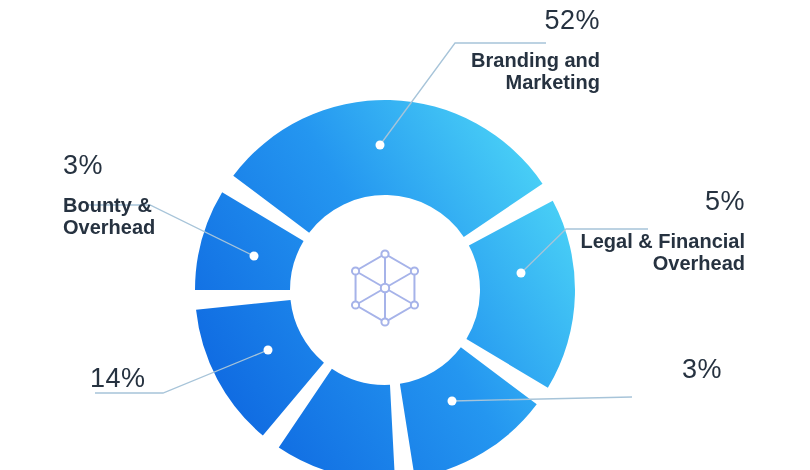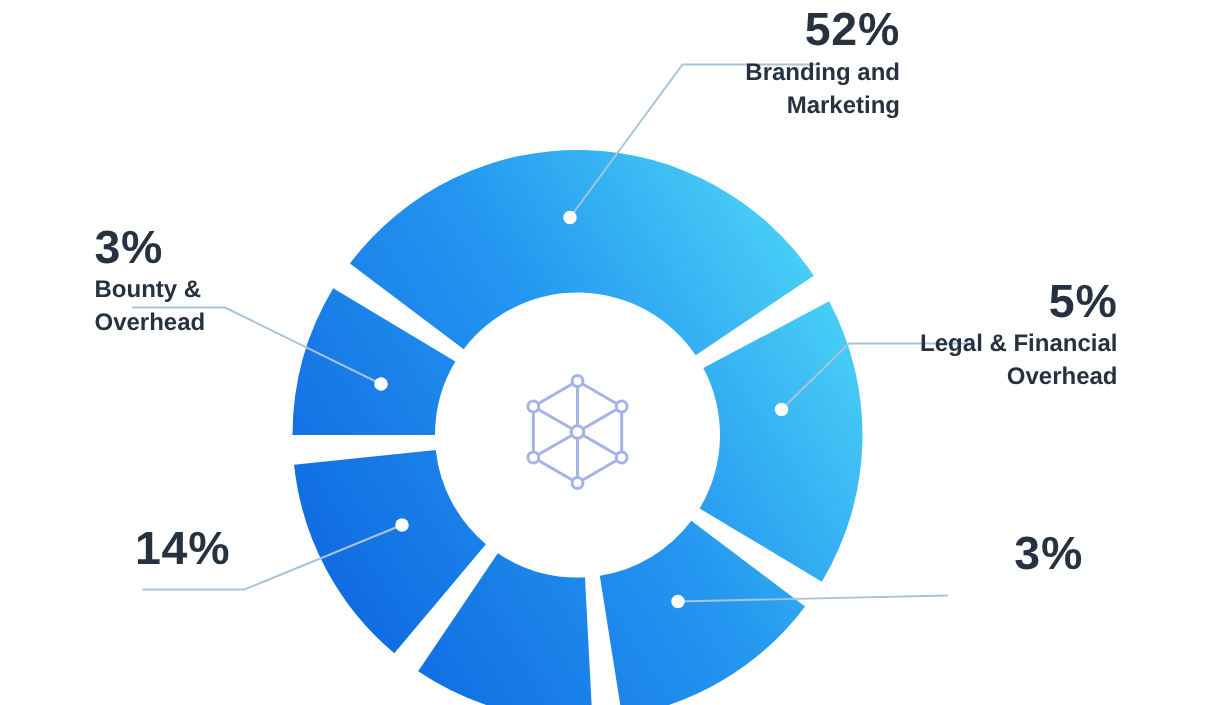--- a/index.html
+++ b/index.html
@@ -17,35 +17,36 @@
   #chart-svg {
     position: absolute;
     left: 0;
     top: 0;
   }
   .label-group {
     position: absolute;
     color: #263240;
   }
   .label-group .pct {
-    font-size: 31px;
-    font-weight: 700;
+    font-size: 27px;
+    font-weight: 400;
     line-height: 36px;
     letter-spacing: 0.5px;
   }
   .label-group .lbl {
-    font-size: 16px;
+    margin-top: 11px;
+    font-size: 20px;
     font-weight: 600;
     line-height: 22px;
     white-space: pre-line;
   }
   .g-branding { top: 2px;   right: 210px; text-align: right; }
   .g-legal    { top: 183px; right: 65px;  text-align: right; }
   .g-gift     { top: 351px; right: 88px;  text-align: right; }
-  .g-infra    { top: 348px; left: 90px;   text-align: left; }
+  .g-infra    { top: 360px; left: 90px;   text-align: left; }
   .g-bounty   { top: 147px; left: 63px;   text-align: left; }
 </style>
 </head>
 <body>
 
 <svg id="chart-svg" width="810" height="470" viewBox="0 0 810 470">
     <defs>
       <linearGradient id="donutGrad" gradientUnits="userSpaceOnUse" x1="195" y1="430" x2="585" y2="185">
         <stop offset="0" stop-color="#0C63DF"></stop>
         <stop offset="0.55" stop-color="#2496F0"></stop>

